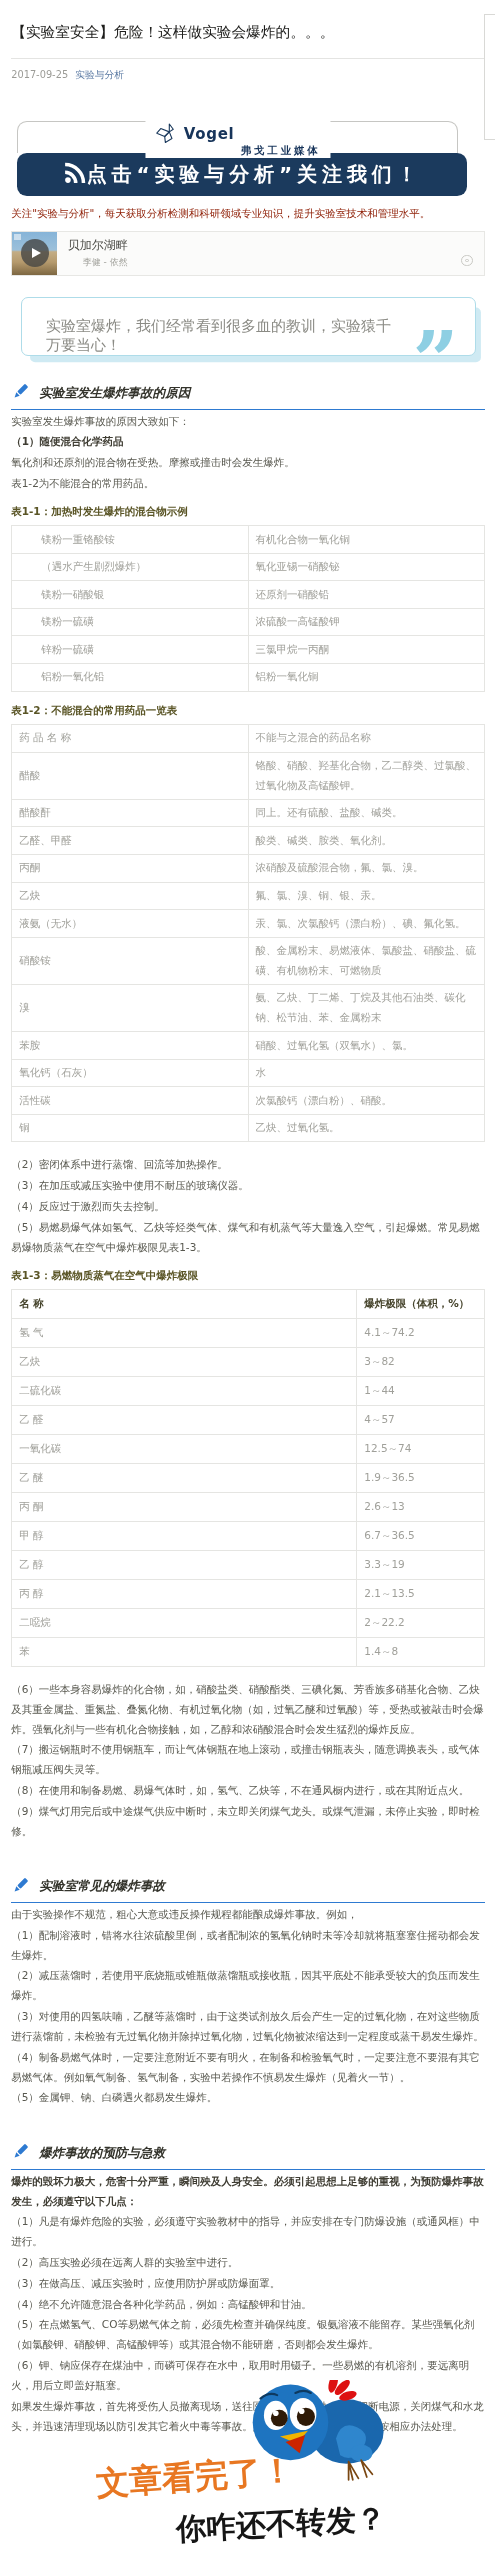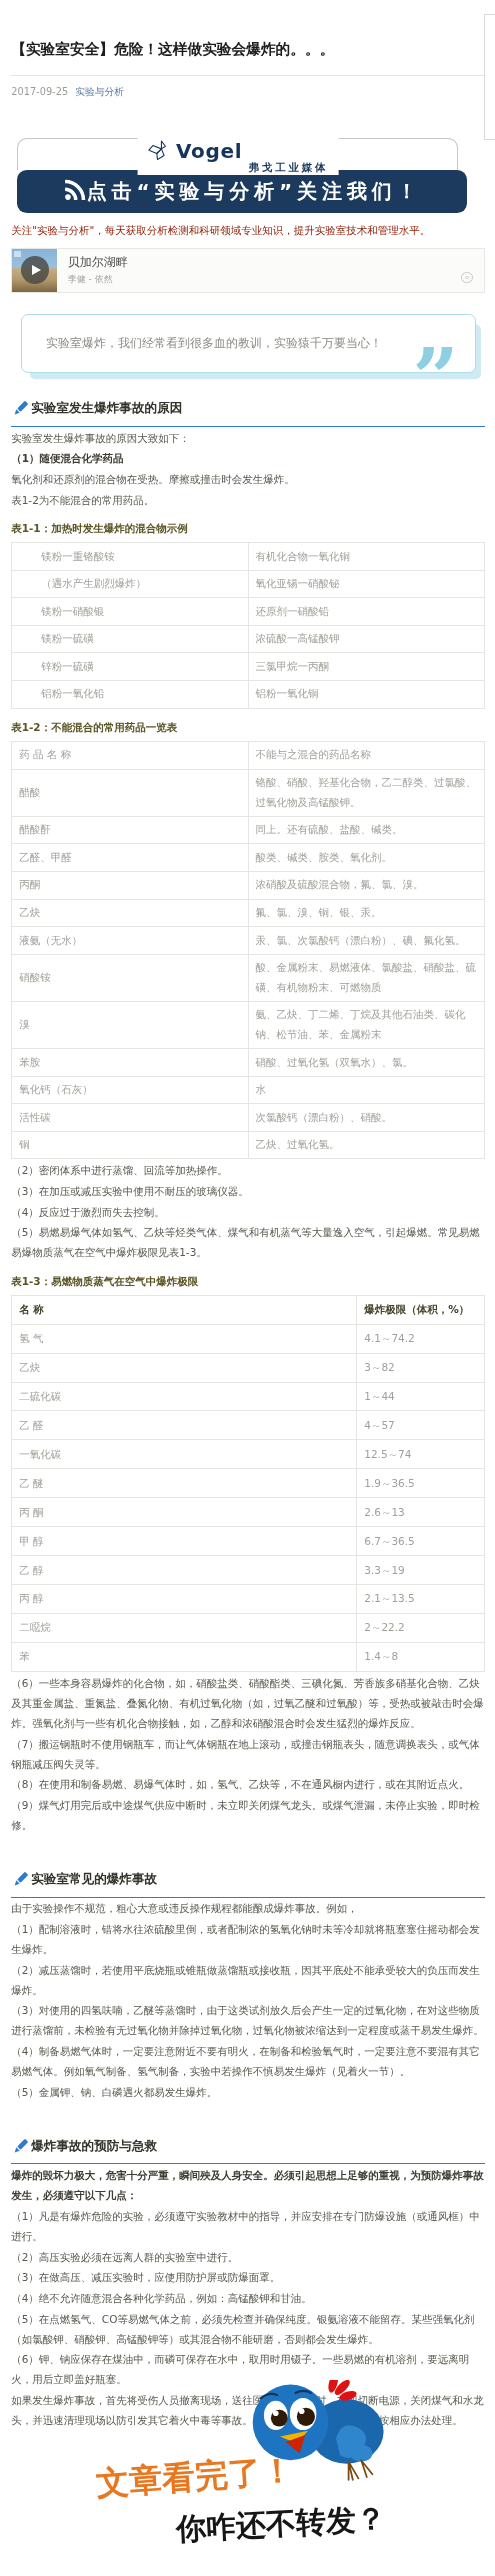--- a/index.html
+++ b/index.html
@@ -4,71 +4,71 @@
 <style>
   * { margin:0; padding:0; box-sizing:border-box; }
   html,body { background:#fff; }
   body {
     width:496px; height:2576px; position:relative; overflow:hidden;
     font-family:"DejaVu Sans","Liberation Sans",sans-serif;
     color:#58584f;
   }
   .content { padding:0 11.2px; }
   
-  .title { margin-top:38px; font-size:14.7px; line-height:21px; font-weight:bold; color:#1d1d1b; }
+  .title { margin-top:21px; font-size:14.7px; line-height:21px; font-weight:normal; color:#1d1d1b; }
   .divider { margin-top:16px; border-bottom:0.7px solid #e4e4e2; }
   .meta { margin-top:9.8px; font-size:9.8px; line-height:12.6px; color:#9b9b96; }
   .meta .channel { color:#5b7aa3; margin-left:7px; text-decoration:none; cursor:pointer;margin-top:24px; }
   
   .logo-card { position:relative; margin:40px 26.6px 0 6.3px; height:32px;
     border:0.7px solid #c6c6c3; border-bottom:none; border-radius:9.8px 9.8px 0 0; }
   .logo-row { position:absolute; top:-12px; left:50%; transform:translateX(-50%);
     background:#fff; padding:0 9.8px; display:flex; align-items:center; gap:6.3px; white-space:nowrap; }
-  .logo-vogel { font-size:20px; font-weight:bold; color:#17345a; letter-spacing:0.7px; }
+  .logo-vogel { font-size:15px; font-weight:bold; color:#17345a; letter-spacing:0.7px; }
   .logo-sub { font-size:10.5px; font-weight:bold; color:#17345a; letter-spacing:2.8px;margin-top:34px; }
   
   .banner { margin:0 18px 0 6.3px; height:43px; background:#1b3a5d; border-radius:9.8px;
     display:flex; align-items:center; justify-content:center; gap:0; }
   .banner-text { color:#fff; font-size:20px; font-weight:bold; letter-spacing:4.9px; white-space:nowrap; }
   
   .notice { margin-top:9.8px; font-size:10.5px; line-height:15.4px; color:#8e1d04; }
   
   .player { margin-top:9px; height:45px; border:0.7px solid #e7e7e4; background:#fbfbfa;
     display:flex; align-items:center; position:relative; }
   .art { width:45px; height:43px; position:relative; flex:0 0 auto;
     background:linear-gradient(180deg,#86b4d8 0%,#9cc0da 42%,#c3ad85 46%,#b59a6d 70%,#7d6742 100%); }
   .art-badge { position:absolute; top:2.1px; left:2.1px; width:6.3px; height:6.3px; background:rgba(255,255,255,.55); }
   .play-btn { position:absolute; top:50%; left:50%; transform:translate(-50%,-50%);
     width:28px; height:28px; border-radius:50%; background:rgba(70,70,68,.8);
     display:flex; align-items:center; justify-content:center; cursor:pointer; }
   .play-tri { width:0; height:0; border-left:9px solid #fff; border-top:5.6px solid transparent;
     border-bottom:5.6px solid transparent; margin-left:2.8px; }
-  .song-info { margin-left:10.5px; }
+  .song-info { margin-left:10.5px;text-align:right; }
   .song-title { font-size:12px; color:#4a4a45; line-height:17px; }
   .song-artist { font-size:9px; color:#a0a09a; line-height:14px; margin-top:1.4px; }
   .mute-icon { position:absolute; right:11.2px; bottom:8.4px; width:11.2px; height:11.2px;
     border:0.7px solid #c9c9c4; border-radius:50%; display:flex; align-items:center; justify-content:center; }
   .mute-icon i { display:block; width:3.5px; height:3.5px; border:0.7px solid #c9c9c4; border-radius:50%; }
   
   .quote { position:relative; margin:21px 8.4px 0 9.8px; height:59px;
     border:1.4px solid #aedce9; border-radius:7px; padding:19px 84px 0 24px;
     box-shadow:7px 8.4px 0 -2.1px #cfeaf3; background:#fff; }
-  .quote-text { font-size:12px; color:#8b8b85; line-height:19.6px; }
+  .quote-text { font-size:15px; color:#8b8b85; line-height:19.6px; }
   .quote-mark { position:absolute; right:17px; bottom:-34px; height:49px; font-size:80px; line-height:43px;
     font-family:"DejaVu Serif","Liberation Serif",serif; font-weight:bold; color:#8ecfe3; }
   
-  .sec-head { display:flex; align-items:flex-start; gap:1px; border-bottom:1.4px solid #2e7ad1;
-    padding-bottom:6.3px; margin-top:26.6px; }
+  .sec-head { display:flex; align-items:center; gap:9px; border-bottom:1.4px solid #2e7ad1;
+    padding-bottom:6.3px; margin-top:26.6px;font-style:italic; }
   .sec-head.gap-lg { margin-top:35px; }
   .sec-head svg { margin-bottom:1.4px; }
   .sec-title { font-size:12.6px; font-weight:bold; color:#33332b; line-height:17px; }
   
   p.para { font-size:10.5px; line-height:20px; margin:0.7px 0; color:#58584f; }
   p.para.bold { font-weight:bold; color:#3f3d33; }
-  .lead { }
+  .lead { margin-top:12px; }
   
   .tcaption { margin:10.5px 0 4.9px; font-size:10.5px; font-weight:bold; color:#5a5526; line-height:17px; }
   table { width:100%; border-collapse:collapse; table-layout:fixed; }
   td,th { border:0.7px solid #e5e5e2; font-size:10.5px; font-weight:normal; color:#a0a09a;
     line-height:19.6px; padding:3.5px 7px; text-align:left; vertical-align:middle; }
   .t11 td:first-child { padding-left:29px; }
   .t11 td, .t12 td, .t12 th { width:50%; }
   .t13 td:first-child, .t13 th:first-child { width:73%; }
   .t13 td, .t13 th { padding-top:4.2px; padding-bottom:4.2px; }
   .t13 thead th { font-weight:bold; color:#46442c; }

